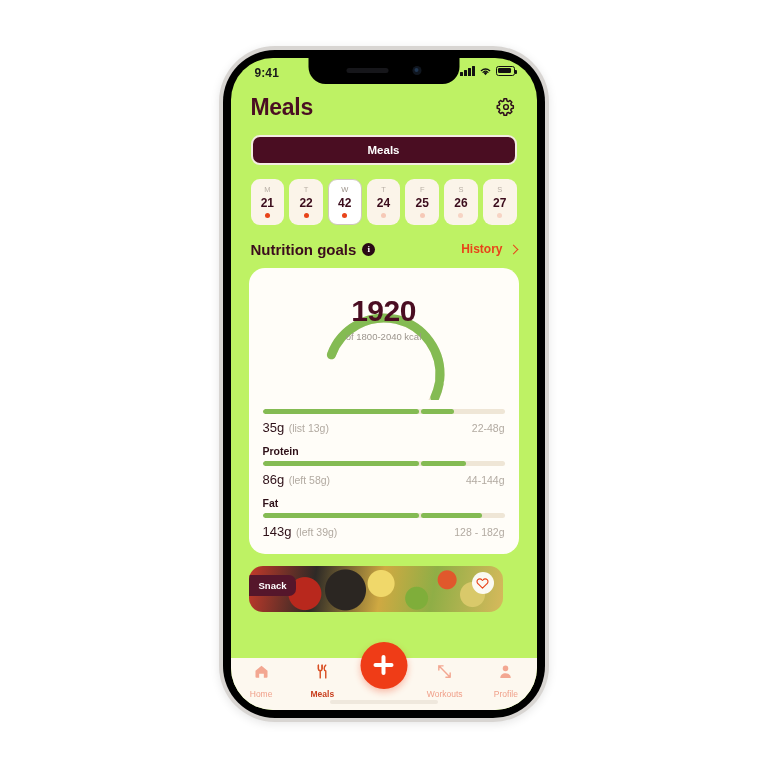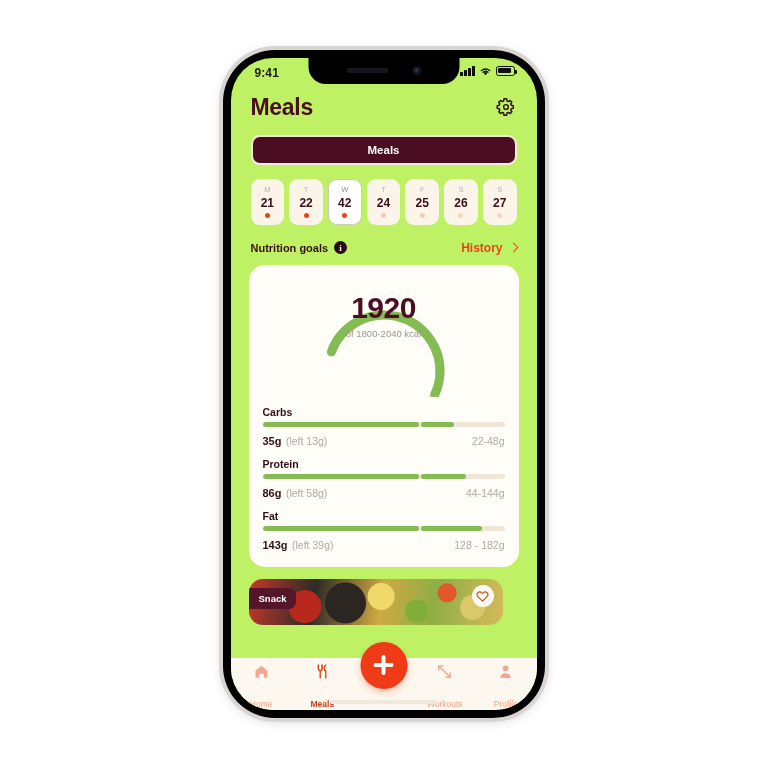--- a/index.html
+++ b/index.html
@@ -97,21 +97,21 @@
   .date-cell.selected .date-dow { color:#9b9289; }
   .date-num { font-size:12px; font-weight:bold; color:#3b0c1c; }
   .date-dot { width:5px; height:5px; border-radius:50%; background:#e8441a; margin-top:1px; }
 
   
   .sec-head {
     display:flex; align-items:center; justify-content:space-between;
     padding:16px 20px 0 20px;
   }
   .sec-left { display:flex; align-items:center; gap:6px; }
-  .sec-title { font-size:11px; font-weight:bold; color:#3b0c1c; }
+  .sec-title { font-size:15px; font-weight:bold; color:#3b0c1c; }
   .info-dot {
     width:13px; height:13px; border-radius:50%; background:#2a0a16;
     color:#fff; font-size:9px; font-weight:bold;
     display:flex; align-items:center; justify-content:center;
     font-family:"Liberation Serif", serif; cursor:pointer;
   }
   .sec-right { display:flex; align-items:center; gap:7px; cursor:pointer; }
   .hist-label { font-size:12px; font-weight:bold; color:#e8441a; }
   .chev { width:7px; height:7px; border-right:1.8px solid #e8441a; border-bottom:1.8px solid #e8441a; transform:rotate(-45deg); }
 
@@ -127,21 +127,21 @@
   }
   .kcal-num { font-size:30px; font-weight:bold; color:#4a0d22; letter-spacing:-.5px; line-height:1; }
   .kcal-sub { font-size:9.5px; color:#9c958d; margin-top:5px; }
 
   
   .macro { margin-top:9px; }
   .macro-name { font-size:10.5px; font-weight:bold; color:#2e1018; margin-bottom:4px; }
   .bar { height:5px; border-radius:3px; background:#efe6d6; display:flex; gap:2.5px; overflow:hidden; }
   .bar-seg { background:#84bb53; border-radius:3px; height:100%; }
   .macro-row { display:flex; align-items:baseline; justify-content:space-between; margin-top:4px; }
-  .macro-cur { font-size:11px; font-weight:bold; color:#2e1018; }
+  .macro-cur { font-size:13px; font-weight:normal; color:#2e1018; }
   .macro-left { font-size:10.5px; color:#b2aaa1; font-weight:normal; }
   .macro-range { font-size:10.5px; color:#b2aaa1; }
 
   
   .meal-peek {
     margin:12px 34px 0 18px; height:46px; border-radius:14px;
     position:relative; overflow:hidden;
     background:
       radial-gradient(circle at 22% 60%, #b8281d 0 16px, transparent 17px),
       radial-gradient(circle at 52% 38%, #f0d86a 0 13px, transparent 14px),
@@ -164,21 +164,21 @@
     background:rgba(255,255,255,0.92);
     display:flex; align-items:center; justify-content:center;
   }
 
   
   .tabbar {
     position:relative; height:52px; background:#fdf8ef;
     display:flex; align-items:flex-start; padding-top:5px;
     z-index:20;
   }
-  .tab { flex:1; display:flex; flex-direction:column; align-items:center; gap:19px; cursor:pointer; }
+  .tab { flex:1; display:flex; flex-direction:column; align-items:center; gap:9px; cursor:pointer; }
   .tab-label { font-size:8.5px; color:#f0a08a; font-weight:500; }
   .tab.active .tab-label { color:#c9401f; font-weight:bold; }
   .tab-spacer { flex:1; }
   .fab {
     position:absolute; left:50%; top:-16px; transform:translateX(-50%);
     width:47px; height:47px; border-radius:50%;
     background:#ef3c17;
     display:flex; align-items:center; justify-content:center;
     cursor:pointer; z-index:25;
     box-shadow:0 3px 7px rgba(239,60,23,0.33);
@@ -300,27 +300,26 @@
               <path id="gauge-fill-tip" fill="none" stroke-width="9" stroke-linecap="round" d="M143.14 101.78 A56 56 0 0 1 138.84 115.49" stroke="#84bb53"></path>
             </svg>
             <div class="gauge-center">
               <div class="kcal-num">1920</div>
               <div class="kcal-sub">of 1800-2040 kcal</div>
             </div>
           </div>
 
           <div id="macros">
               <div class="macro">
-                <div class="macro-name">Carbs</div>
                 <div class="bar" style="background:#efe6d6">
                   <div class="bar-seg" style="width:64.5%;background:#84bb53"></div>
                   <div class="bar-seg" style="width:13.5%;background:#84bb53"></div>
                 </div>
                 <div class="macro-row">
-                  <div><span class="macro-cur">35g</span> <span class="macro-left">(left 13g)</span></div>
+                  <div><span class="macro-cur">35g</span> <span class="macro-left">(list 13g)</span></div>
                   <div class="macro-range">22-48g</div>
                 </div>
               </div>
               <div class="macro">
                 <div class="macro-name">Protein</div>
                 <div class="bar" style="background:#efe6d6">
                   <div class="bar-seg" style="width:64.5%;background:#84bb53"></div>
                   <div class="bar-seg" style="width:18.5%;background:#84bb53"></div>
                 </div>
                 <div class="macro-row">

